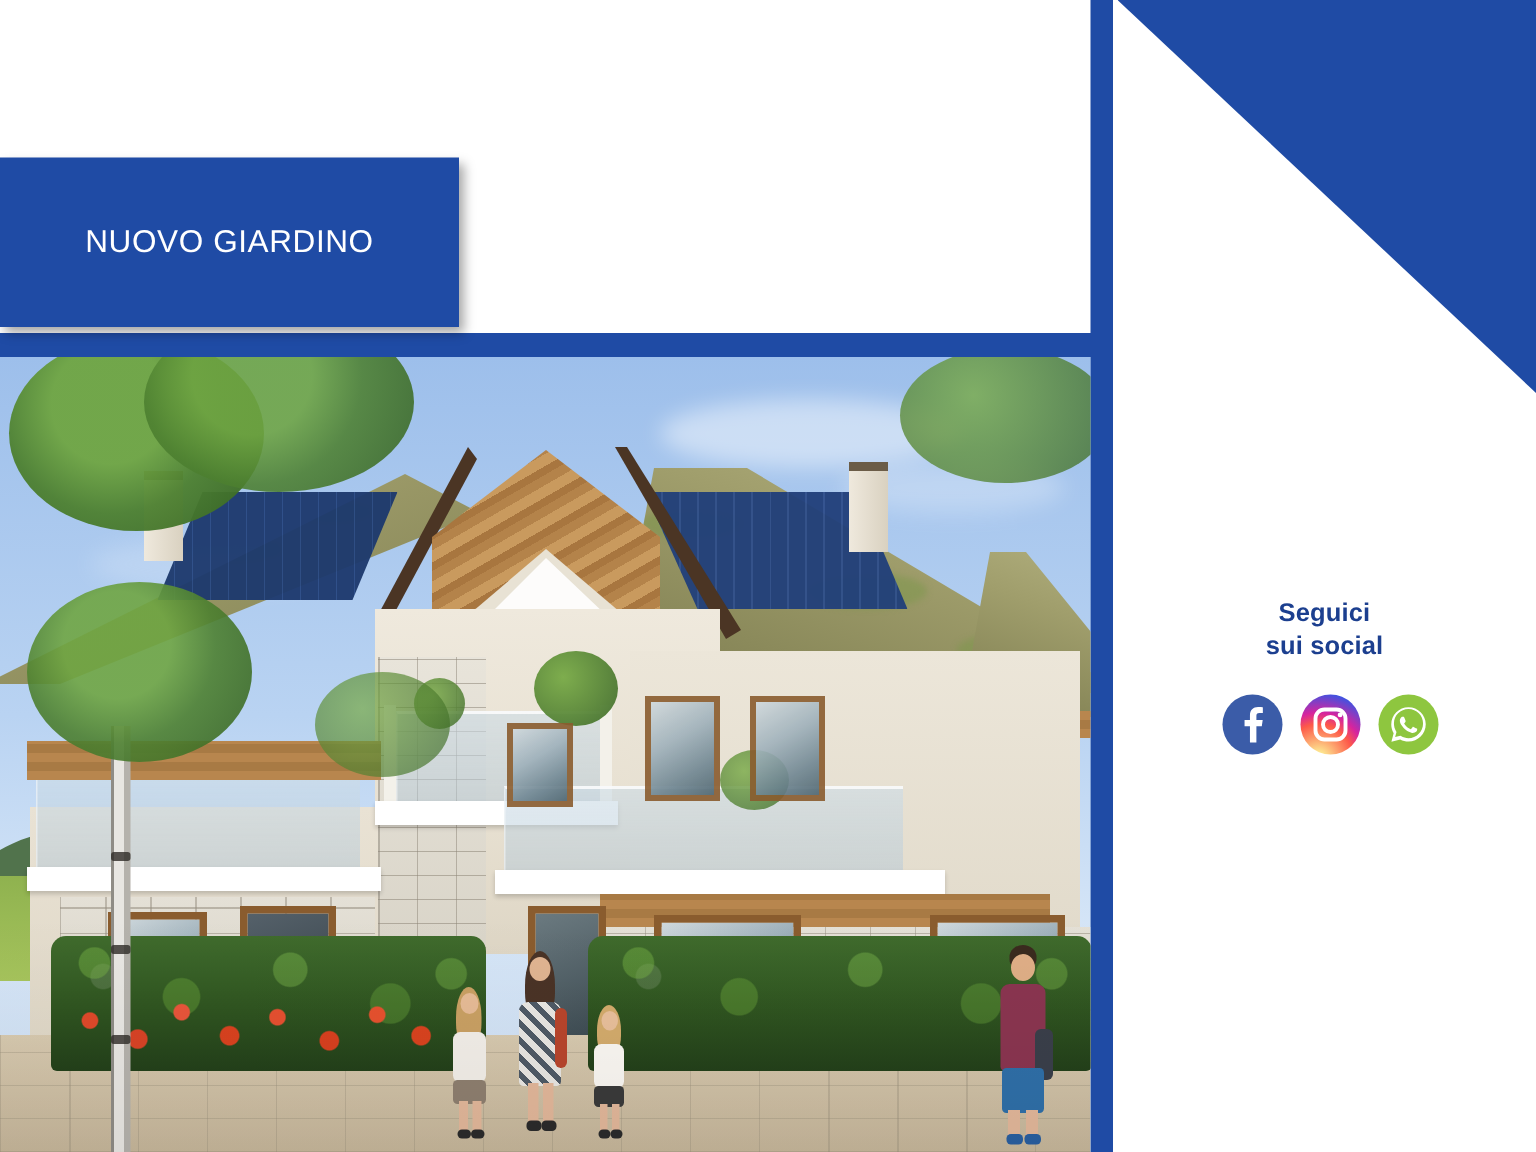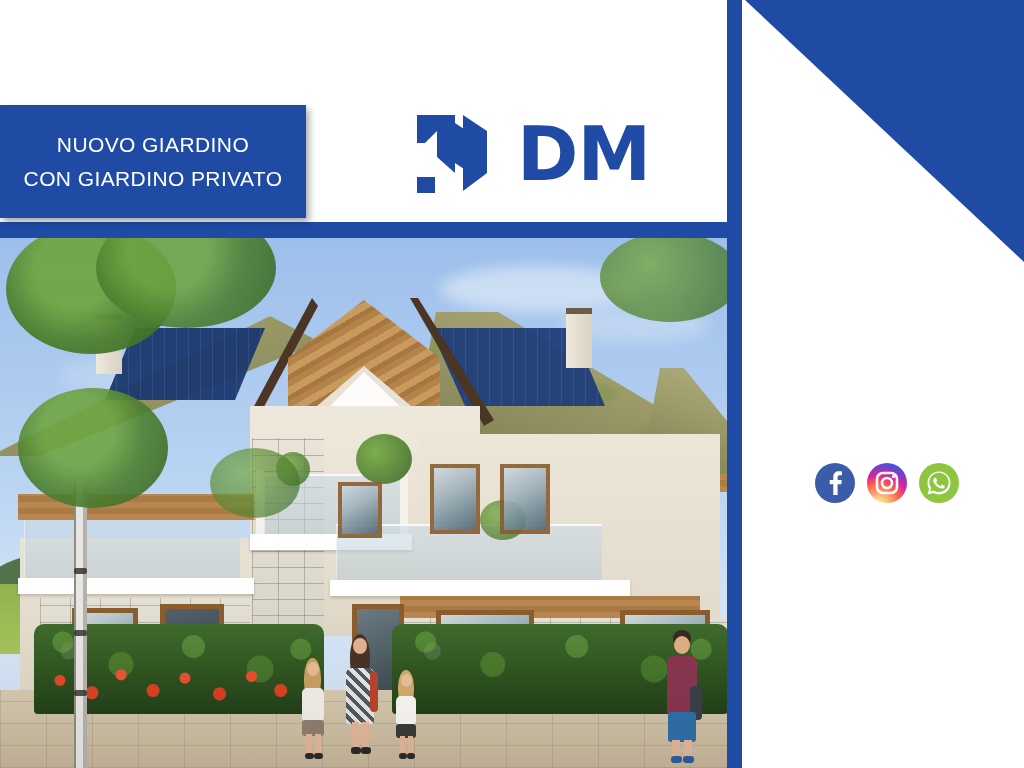--- a/index.html
+++ b/index.html
@@ -284,34 +284,23 @@
 </style>
 </head>
 <body>
 
 <div id="stage" style="--brand:#1F4BA5;">
 
   <div class="header-box"></div>
   <div class="header-rule-right"></div>
   <div class="header-rule-bottom"></div>
 
-  <div class="logo">
-    <svg class="logo-mark" viewBox="0 0 92 82">
-      <path d="M2 2 H22 V18 L10 30 H2 Z" fill="#1F4BA5"></path>
-      <path d="M22 2 L40 2 L40 60 L22 44 Z" fill="#1F4BA5"></path>
-      <path d="M2 64 H20 V80 H2 Z" fill="#1F4BA5"></path>
-      <path d="M48 2 L72 18 L72 60 L48 78 L48 50 L60 42 L48 32 Z" fill="#1F4BA5"></path>
-      <path d="M40 10 L64 26 L64 66 L40 50 Z" fill="#1F4BA5"></path>
-    </svg>
-    <span class="logo-word">DM</span>
-  </div>
 
   <div class="banner">
     <div class="banner-line">NUOVO GIARDINO</div>
-    <div class="banner-line">CON GIARDINO PRIVATO</div>
   </div>
 
   <div class="photo-frame">
     <div class="photo">
 
       <div class="sky"></div>
       <div class="cloud" style="left:440px;top:28px;width:200px;height:46px;"></div>
       <div class="cloud" style="left:560px;top:70px;width:150px;height:34px;opacity:.6;"></div>
       <div class="cloud" style="left:60px;top:120px;width:170px;height:36px;opacity:.4;"></div>
 
@@ -443,20 +432,24 @@
       </div>
 
       <div class="photo-grain"></div>
     </div>
   </div>
 
   <div class="right-panel"></div>
   <div class="vrule"></div>
   <div class="corner-triangle"></div>
 
+  <div class="social-heading">
+    <span>Seguici</span>
+    <span>sui social</span>
+  </div>
 
   <div class="social-icons">
     <div class="sicon si-fb">
       <svg viewBox="0 0 40 40" aria-hidden="true">
         <path d="M22.6 32V21.2h3.6l.6-4.2h-4.2v-2.7c0-1.2.3-2 2.1-2h2.2v-3.8c-.4-.05-1.7-.17-3.2-.17-3.2 0-5.4 1.95-5.4 5.53V17h-3.6v4.2h3.6V32z" fill="#ffffff"></path>
       </svg>
     </div>
     <div class="sicon si-ig">
       <svg viewBox="0 0 40 40" aria-hidden="true">
         <rect x="10" y="10" width="20" height="20" rx="6" ry="6" fill="none" stroke="#ffffff" stroke-width="2.6"></rect>

